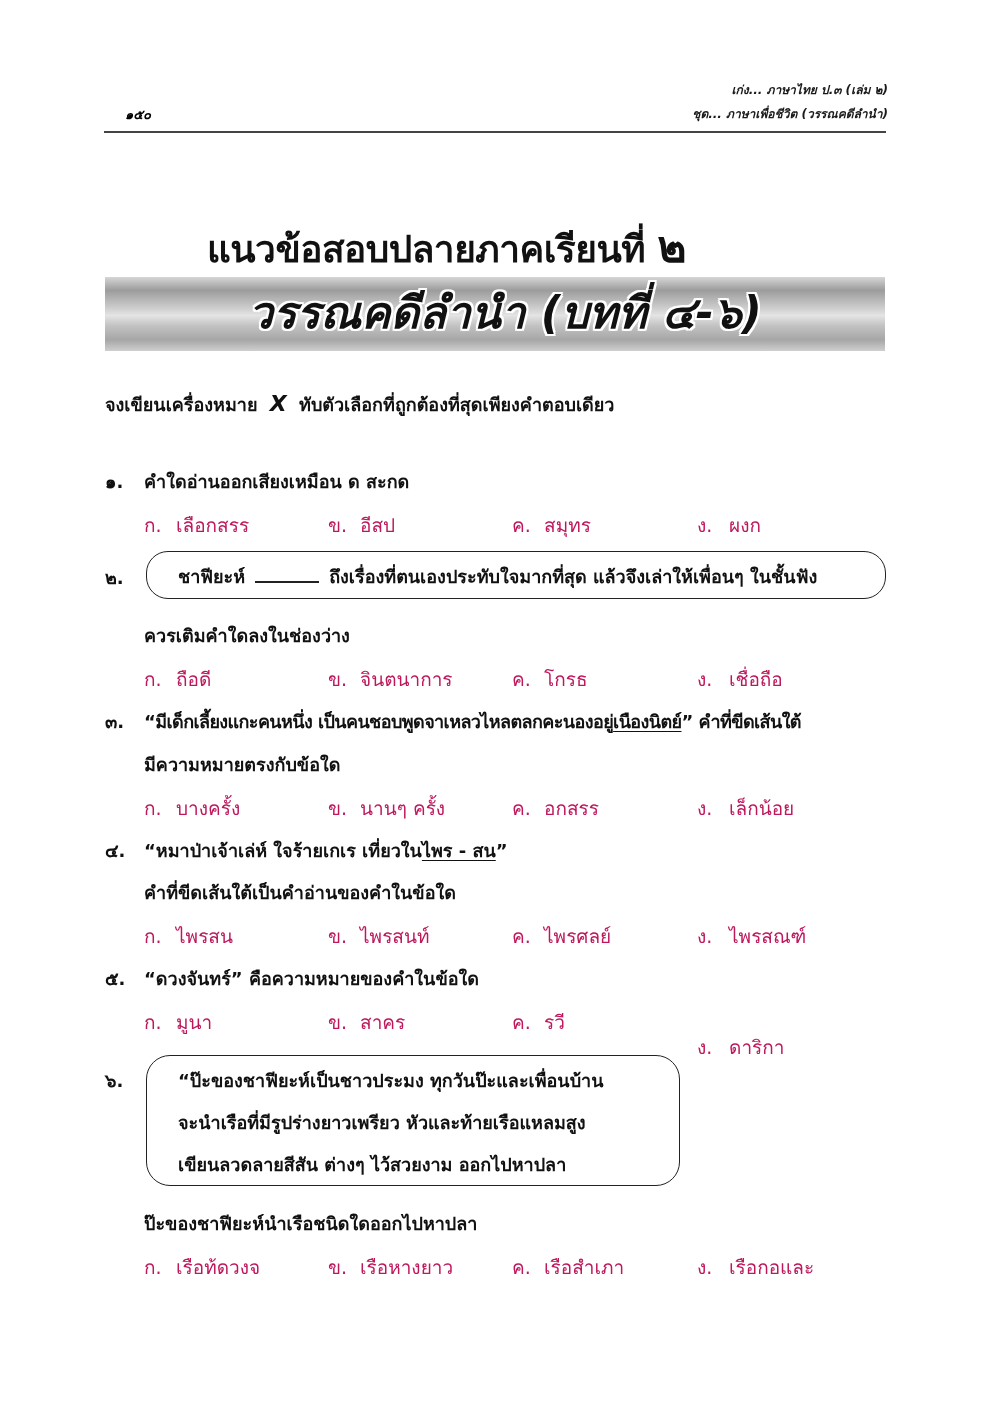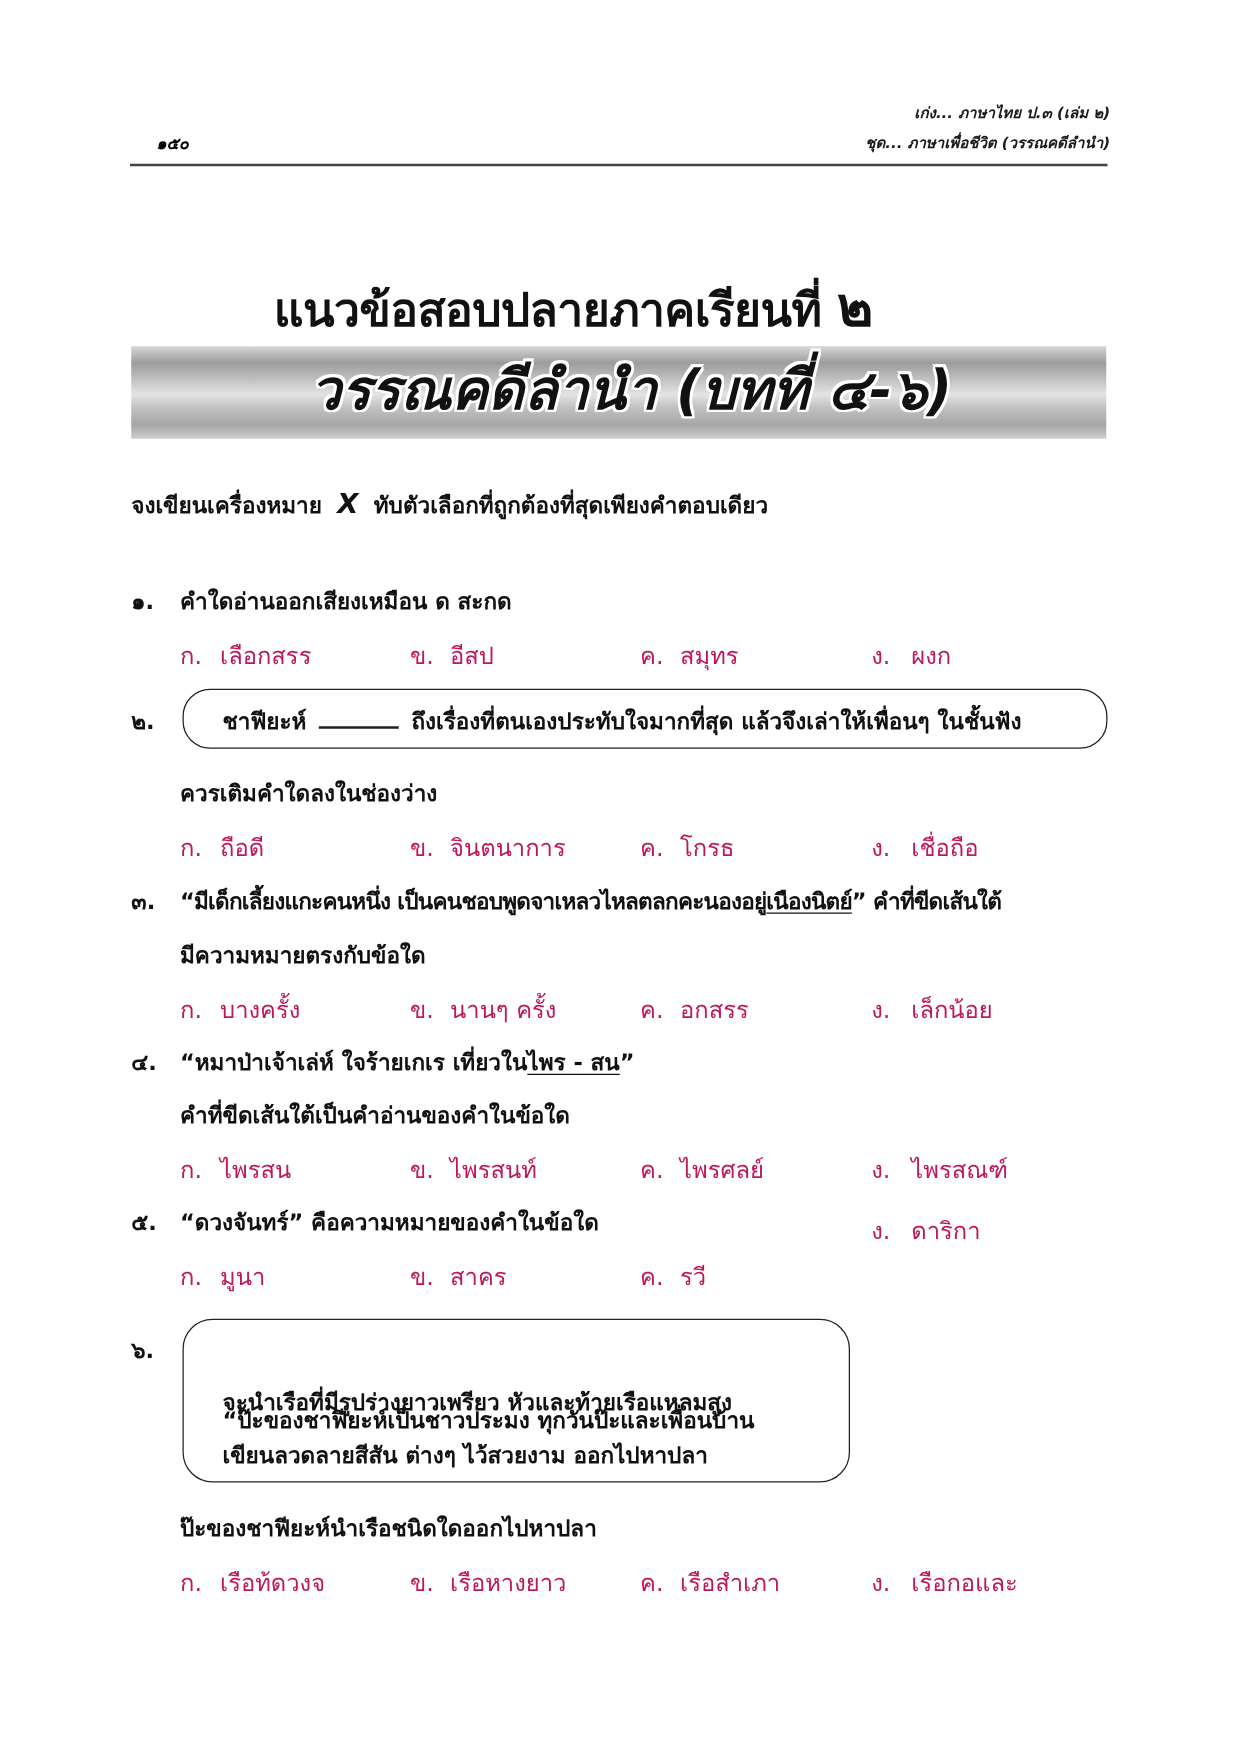--- a/index.html
+++ b/index.html
@@ -9,21 +9,21 @@
   }
   .abs { position: absolute; }
   
   .hdr-right { right: 104px; text-align: right; font-style: italic; font-weight: bold; font-size: 12px; line-height: 22px; color:#1a1a1a; }
   .hdr-line1 { top: 79px; }
   .hdr-line2 { top: 103px; }
   .page-num { left: 105px; top: 104px; font-style: italic; font-weight: bold; font-size: 13px; color:#000000;margin-left:20px; }
   .hdr-rule { left: 104px; top: 131px; width: 782px; height: 2px; background: #444; }
 
   .title-main {
-    left: 12px; width: 893px; top: 222px; text-align: center;
+    left: 0; width: 893px; top: 222px; text-align: center;
     font-weight: bold; font-size: 37px; line-height: 50px; color: #111; letter-spacing: -0.5px;
   }
   .title-main .num { font-size: 44px; font-weight: 900; }
   .banner {
     left: 105px; top: 277px; width: 780px; height: 74px;
     background: linear-gradient(to bottom, #d6d6d6 0%, #9c9c9c 18%, #c9c9c9 40%, #e4e4e4 52%, #c2c2c2 66%, #a6a6a6 85%, #cfcfcf 100%);
   }
   .banner-text {
     position: absolute; left: 0; right: 0; top: 6px; text-align: center;
     font-weight: bold; font-style: italic; font-size: 44px; line-height: 60px; color: #111;
@@ -103,24 +103,24 @@
 <div class="abs opt c1" style="top:923px"><span class="lbl">ก.</span> <span>ไพรสน</span></div>
 <div class="abs opt c2" style="top:923px"><span class="lbl">ข.</span> <span>ไพรสนท์</span></div>
 <div class="abs opt c3" style="top:923px"><span class="lbl">ค.</span> <span>ไพรศลย์</span></div>
 <div class="abs opt c4" style="top:923px"><span class="lbl">ง.</span> <span>ไพรสณฑ์</span></div>
 
 <div class="abs qnum" style="top:966px">๕.</div>
 <div class="abs qtext" style="top:966px">“ดวงจันทร์” คือความหมายของคำในข้อใด</div>
 <div class="abs opt c1" style="top:1009px"><span class="lbl">ก.</span> <span>มูนา</span></div>
 <div class="abs opt c2" style="top:1009px"><span class="lbl">ข.</span> <span>สาคร</span></div>
 <div class="abs opt c3" style="top:1009px"><span class="lbl">ค.</span> <span>รวี</span></div>
-<div class="abs opt c4" style="top:972px"><span class="lbl">ง.</span> <span>ดาริกา</span></div>
+<div class="abs opt c4" style="top:1034px"><span class="lbl">ง.</span> <span>ดาริกา</span></div>
 
 <div class="abs qnum" style="top:1068px">๖.</div>
 <div class="abs box box6"></div>
-<div class="abs qtext" style="top:1124px; left:178px">“ป๊ะของชาฟียะห์เป็นชาวประมง ทุกวันป๊ะและเพื่อนบ้าน</div>
+<div class="abs qtext" style="top:1068px; left:178px">“ป๊ะของชาฟียะห์เป็นชาวประมง ทุกวันป๊ะและเพื่อนบ้าน</div>
 <div class="abs qtext" style="top:1110px; left:178px">จะนำเรือที่มีรูปร่างยาวเพรียว หัวและท้ายเรือแหลมสูง</div>
 <div class="abs qtext" style="top:1152px; left:178px">เขียนลวดลายสีสัน ต่างๆ ไว้สวยงาม ออกไปหาปลา</div>
 <div class="abs qtext" style="top:1211px">ป๊ะของชาฟียะห์นำเรือชนิดใดออกไปหาปลา</div>
 <div class="abs opt c1" style="top:1254px"><span class="lbl">ก.</span> <span>เรือท้ดวงจ</span></div>
 <div class="abs opt c2" style="top:1254px"><span class="lbl">ข.</span> <span>เรือหางยาว</span></div>
 <div class="abs opt c3" style="top:1254px"><span class="lbl">ค.</span> <span>เรือสำเภา</span></div>
 <div class="abs opt c4" style="top:1254px"><span class="lbl">ง.</span> <span>เรือกอและ</span></div>
 
 </body></html>

